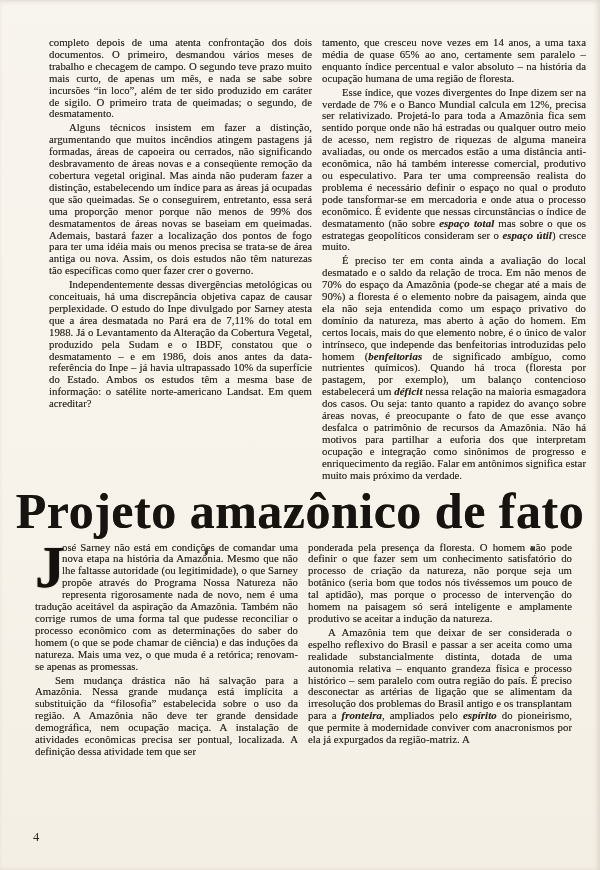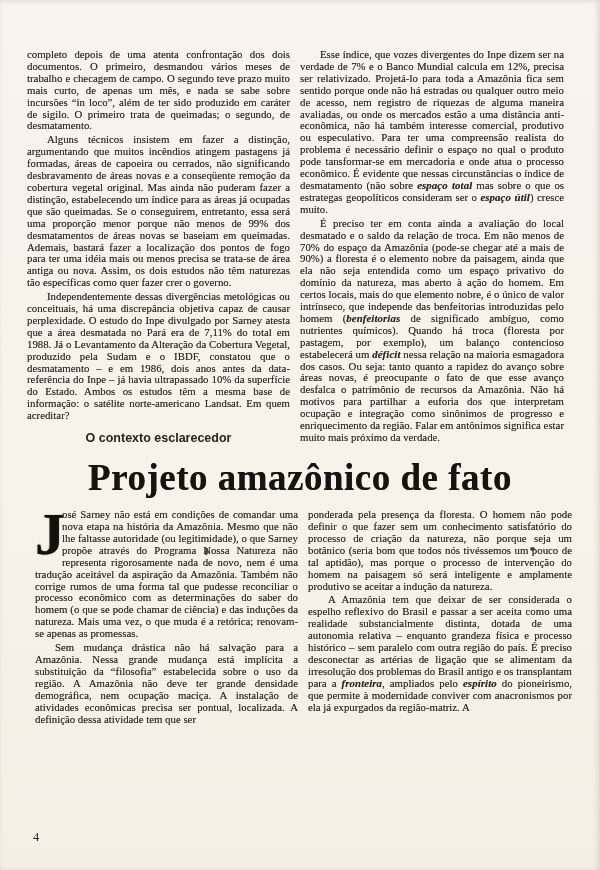--- a/index.html
+++ b/index.html
@@ -10,21 +10,21 @@
   }
   .page {
     position: relative;
     width: 600px; height: 870px;
     overflow: hidden;
     background: linear-gradient(180deg, #f8f4ee 0%, #f7f3ea 55%, #f4efe5 100%);
     color: #2c2822;
     box-shadow: inset -3px 0 5px rgba(110,100,85,.14), inset 0 2px 4px rgba(110,100,85,.07);
   }
   .cols { display: flex; }
-  .cols.top { padding: 37px 0 0 27px; margin-top: 12px; }
+  .cols.top { padding: 37px 0 0 49px; }
   .cols.bottom { padding: 0 0 0 35px; }
   .col { width: 263px; flex: 0 0 263px; }
   .col + .col { margin-left: 10px; flex-basis: 264px; width: 264px; }
   p.body {
     margin: 0 0 2px 0;
     font-size: 10.8px;
     line-height: 11.9px;
     text-align: justify;
     text-shadow: 0 0 0.4px rgba(44,40,34,.55);
   }
@@ -35,21 +35,21 @@
     font-weight: bold;
     font-size: 12.5px;
     line-height: 16px;
     text-align: center;
     margin: 8px 0 5px 0;
     color: #27231d;
   }
   .headline {
     font-family: "Liberation Serif", serif;
     font-weight: bold;
-    font-size: 37px;
+    font-size: 50px;
     line-height: 44px;
     letter-spacing: .5px;
     text-align: center;
     margin: 5px 8px 9px 8px;
     color: #17140f;
     text-shadow: 0 0 .6px rgba(20,16,10,.7);
   }
   .dropcap {
     float: left;
     width: 27px;
@@ -73,23 +73,23 @@
 </head>
 <body>
 
 <div class="page" style="color: rgb(44, 40, 34);">
 
   <div class="cols top">
     <div class="col">
       <p class="body">completo depois de uma atenta confrontação dos dois documentos. O primeiro, desmandou vários meses de trabalho e checagem de campo. O segundo teve prazo muito mais curto, de apenas um mês, e nada se sabe sobre incursões “in loco”, além de ter sido produzido em caráter de sigilo. O primeiro trata de queimadas; o segundo, de desmatamento.</p>
       <p class="body ind">Alguns técnicos insistem em fazer a distinção, argumentando que muitos incêndios atingem pastagens já formadas, áreas de capoeira ou cerrados, não significando desbravamento de áreas novas e a conseqüente remoção da cobertura vegetal original. Mas ainda não puderam fazer a distinção, estabelecendo um índice para as áreas já ocupadas que são queimadas. Se o conseguirem, entretanto, essa será uma proporção menor porque não menos de 99% dos desmatamentos de áreas novas se baseiam em queimadas. Ademais, bastará fazer a localização dos pontos de fogo para ter uma idéia mais ou menos precisa se trata-se de área antiga ou nova. Assim, os dois estudos não têm naturezas tão específicas como quer fazer crer o governo.</p>
       <p class="body ind">Independentemente dessas divergências metológicas ou conceituais, há uma discrepância objetiva capaz de causar perplexidade. O estudo do Inpe divulgado por Sarney atesta que a área desmatada no Pará era de 7,11% do total em 1988. Já o Levantamento da Alteração da Cobertura Vegetal, produzido pela Sudam e o IBDF, constatou que o desmatamento – e em 1986, dois anos antes da data-referência do Inpe – já havia ultrapassado 10% da superfície do Estado. Ambos os estudos têm a mesma base de informação: o satélite norte-americano Landsat. Em quem acreditar?</p>
-      <h3 class="subhead">O contexto esclarecedor</h3>
     </div>
     <div class="col">
+      <p class="body">tamento, que cresceu nove vezes em 14 anos, a uma taxa média de quase 65% ao ano, certamente sem paralelo – enquanto índice percentual e valor absoluto – na história da ocupação humana de uma região de floresta.</p>
       <p class="body ind"><span>Esse índice, que vozes divergentes do Inpe dizem ser na verdade de 7% e o Banco Mundial calcula em 12%, precisa ser relativizado. Projetá-lo para toda a Amazônia fica sem sentido porque onde não há estradas ou qualquer outro meio de acesso, nem registro de riquezas de alguma maneira avaliadas, ou onde os mercados estão a uma distância anti-econômica, não há também interesse comercial, produtivo ou especulativo. Para ter uma compreensão realista do problema é necessário definir o espaço no qual o produto pode tansformar-se em mercadoria e onde atua o processo econômico. É evidente que nessas circunstâncias o índice de desmatamento (não sobre </span><b>espaço total</b><span> mas sobre o que os estrategas geopolíticos consideram ser o </span><b>espaço útil</b><span>) cresce muito.</span></p>
       <p class="body ind"><span>É preciso ter em conta ainda a avaliação do local desmatado e o saldo da relação de troca. Em não menos de 70% do espaço da Amazônia (pode-se chegar até a mais de 90%) a floresta é o elemento nobre da paisagem, ainda que ela não seja entendida como um espaço privativo do domínio da natureza, mas aberto à ação do homem. Em certos locais, mais do que elemento nobre, é o único de valor intrínseco, que independe das benfeitorias introduzidas pelo homem (</span><b>benfeitorias</b><span> de significado ambíguo, como nutrientes químicos). Quando há troca (floresta por pastagem, por exemplo), um balanço contencioso estabelecerá um </span><b>déficit</b><span> nessa relação na maioria esmagadora dos casos. Ou seja: tanto quanto a rapidez do avanço sobre áreas novas, é preocupante o fato de que esse avanço desfalca o patrimônio de recursos da Amazônia. Não há motivos para partilhar a euforia dos que interpretam ocupação e integração como sinônimos de progresso e enriquecimento da região. Falar em antônimos significa estar muito mais próximo da verdade.</span></p>
     </div>
   </div>
 
   <h1 class="headline">Projeto amazônico de fato</h1>
 
   <div class="cols bottom">
     <div class="col">
       <p class="body"><span class="dropcap">J</span><span>osé Sarney não está em condições de comandar uma nova etapa na história da Amazônia. Mesmo que não lhe faltasse autoridade (ou legitimidade), o que Sarney propõe através do Programa Nossa Natureza não representa rigorosamente nada de novo, nem é uma tradução aceitável da aspiração da Amazônia. Também não corrige rumos de uma forma tal que pudesse reconciliar o processo econômico com as determinações do saber do homem (o que se pode chamar de ciência) e das induções da natureza. Mais uma vez, o que muda é a retórica; renovam-se apenas as promessas.</span></p>

